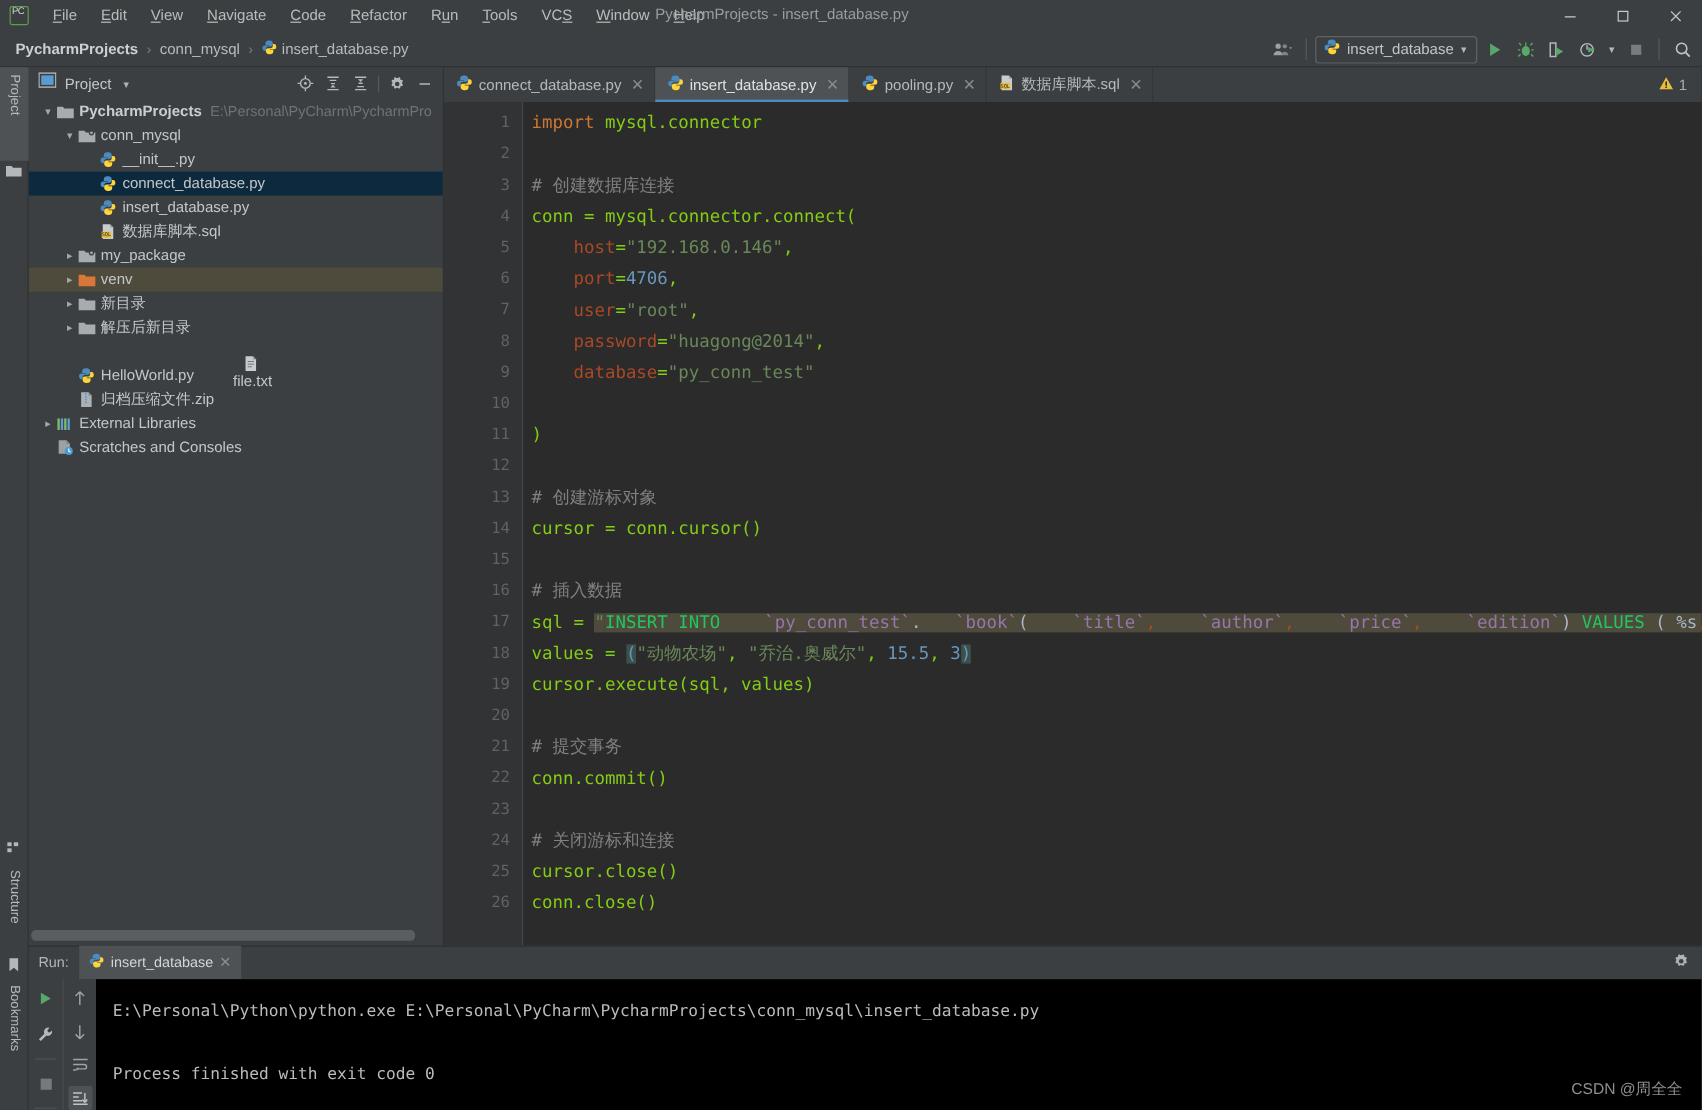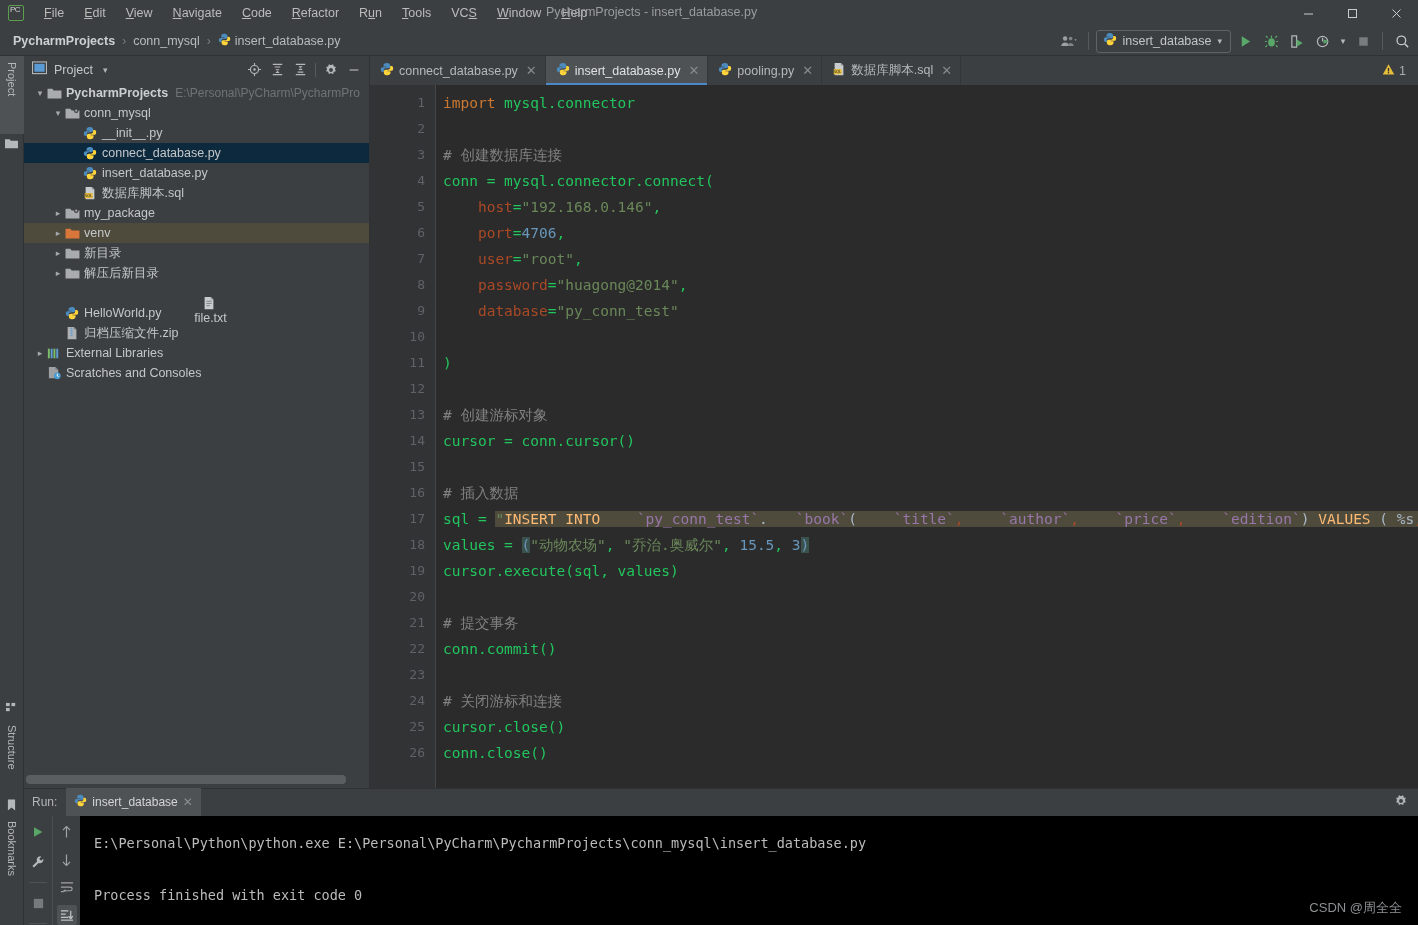--- a/index.html
+++ b/index.html
@@ -163,26 +163,26 @@
   .gnum {
     height: 26px; line-height: 26px; text-align: right; padding-right: 10px;
     font-size: 13px; color: #606366; font-family: "DejaVu Sans Mono", monospace;
   }
   .codelines { flex: 1; padding-top: 5px; position: relative; }
   .cline {
     height: 26px; line-height: 26px; font-size: 14.5px; white-space: pre;
     padding-left: 7px; font-family: "DejaVu Sans Mono", monospace;
   }
   .tok-kw   { color: #cc7832; }
-  .tok-def  { color: #22c55e; }
+  .tok-def  { color: #84cc16; }
   .tok-str  { color: #6a8759; }
   .tok-num  { color: #6897bb; }
   .tok-com  { color: #808080; }
   .tok-kwarg{ color: #aa4926; }
-  .tok-sqlkw{ color: #fdba74; margin-top: 24px; }
+  .tok-sqlkw{ color: #22c55e; margin-top: 24px; }
   .tok-sqlid{ color: #9876aa; margin-left: 28px; }
   .tok-sqlp { color: #a9b7c6; }
   .sqlhl    { background: #4e4b3d; }
   .brmatch  { background: #3b514d; }
 
   
   .runpanel {
     position: absolute; left: 24px; top: 788px; width: 1394px; height: 137px;
     background: #3c3f41;
   }

